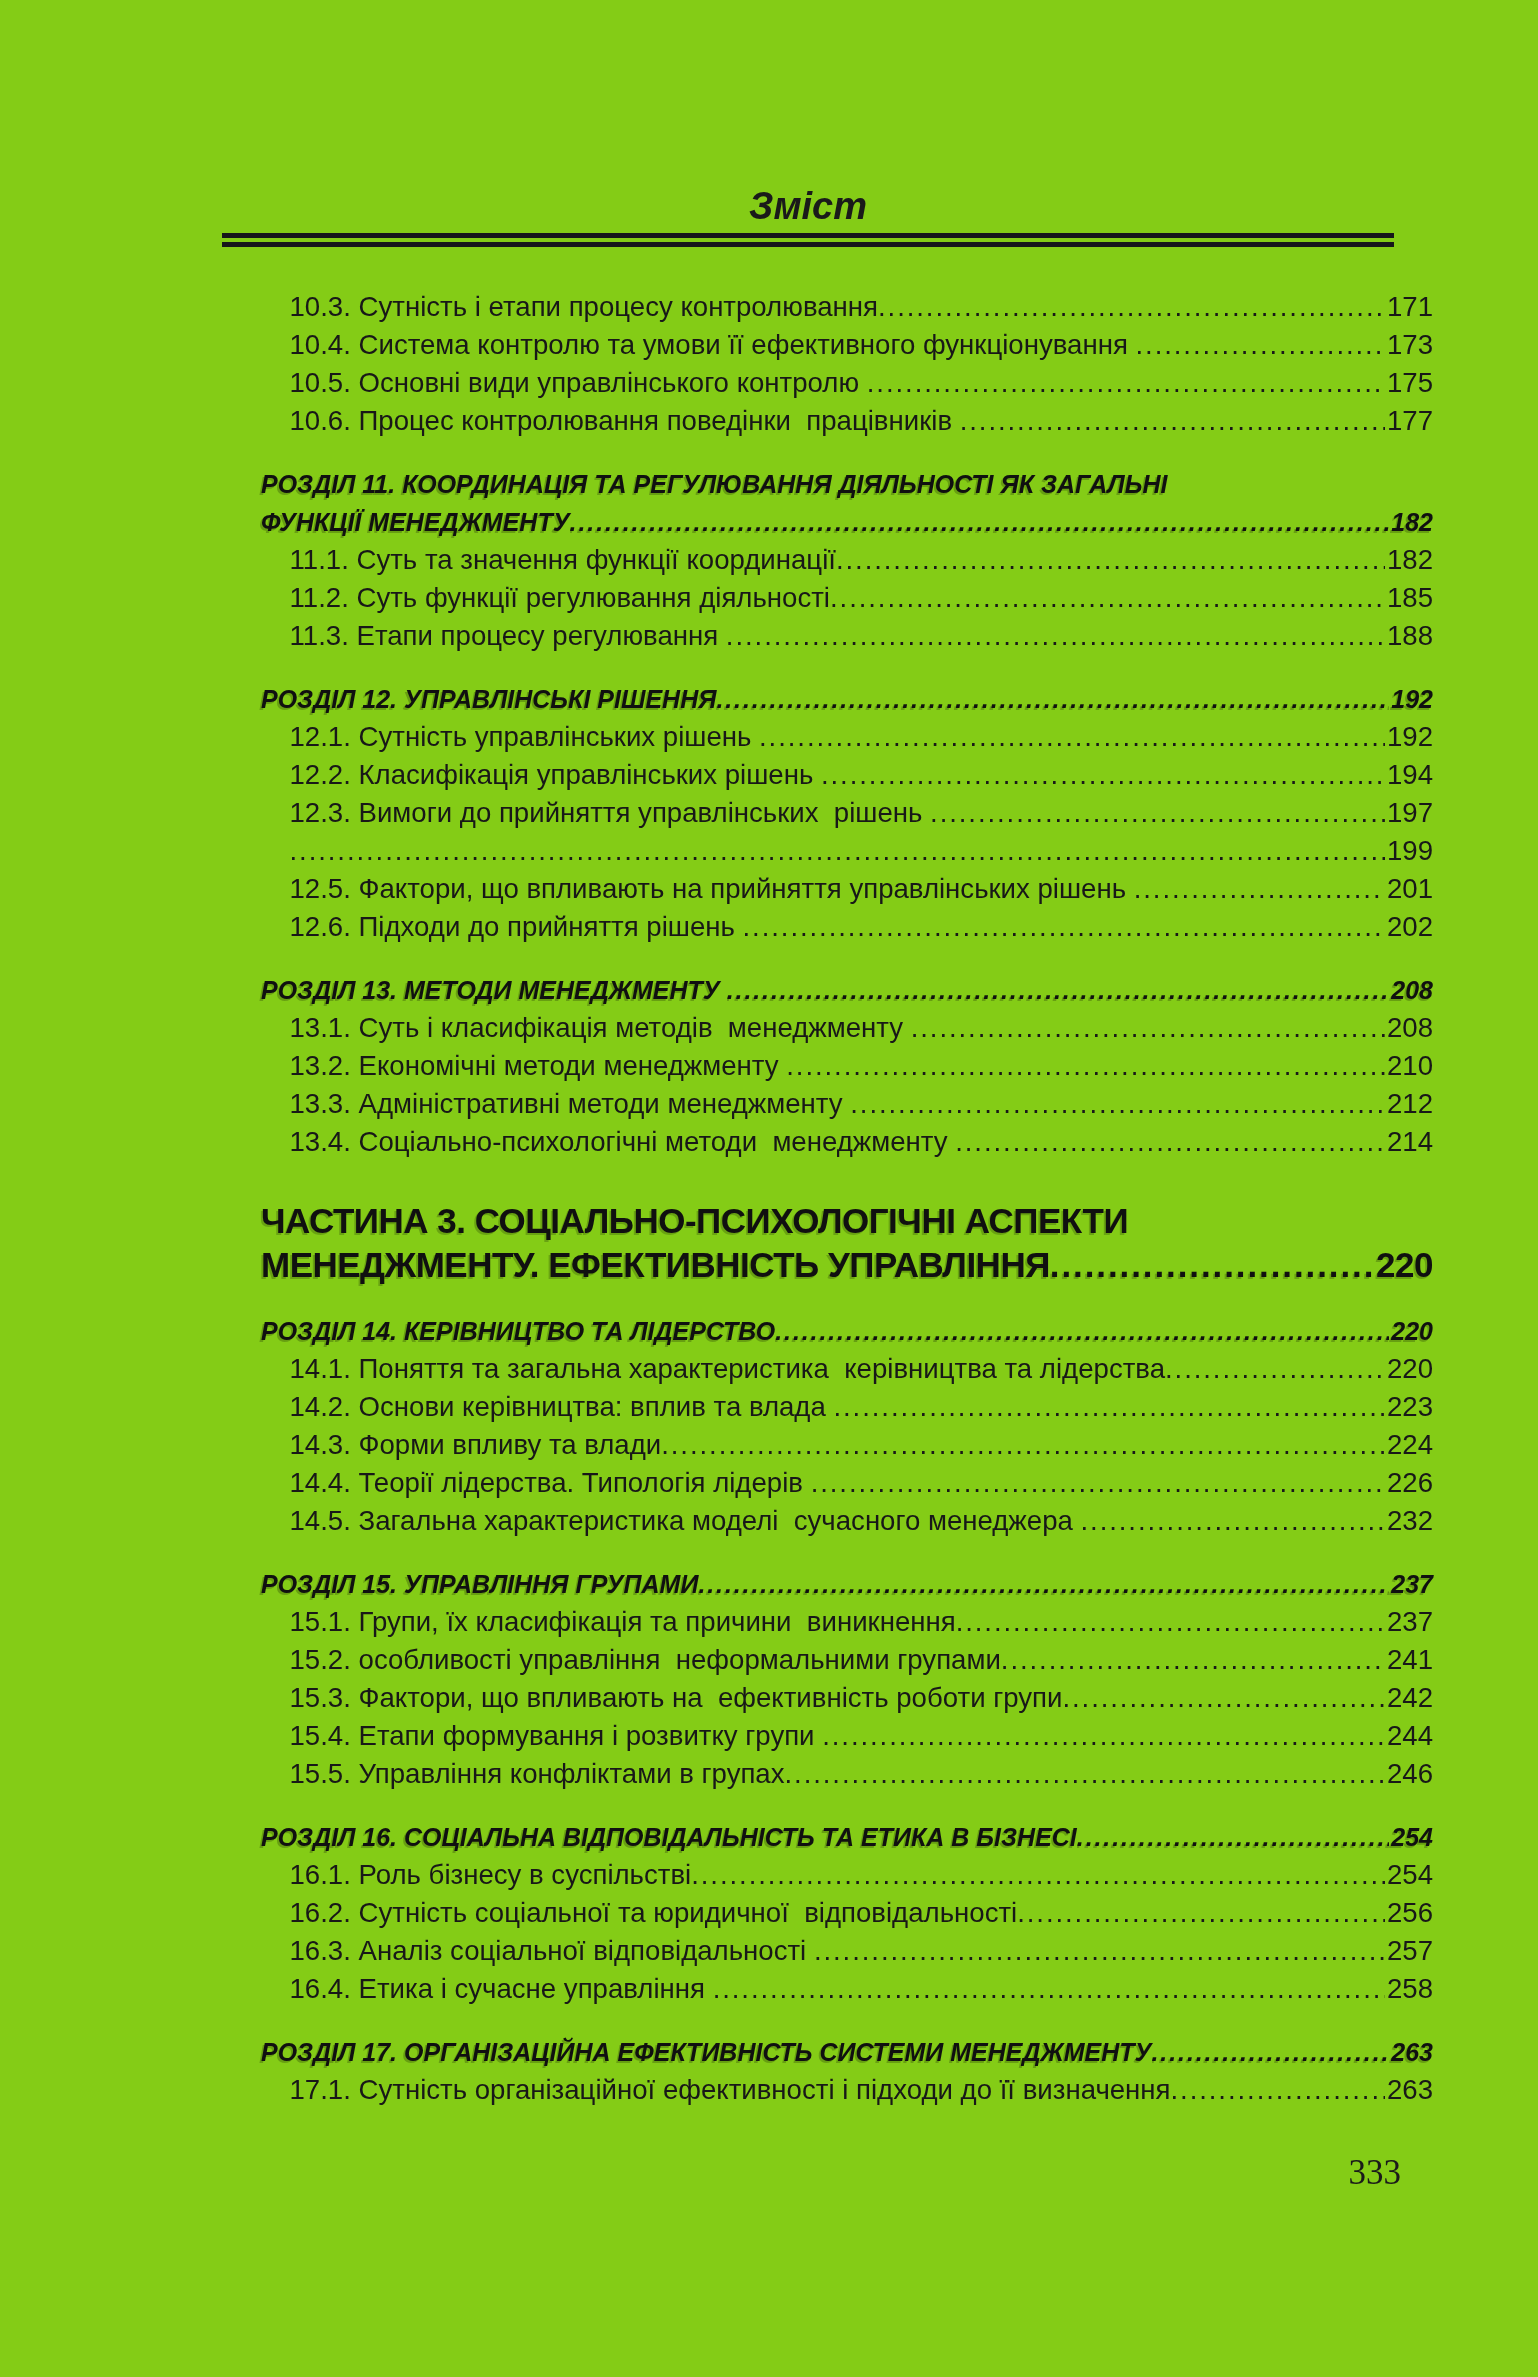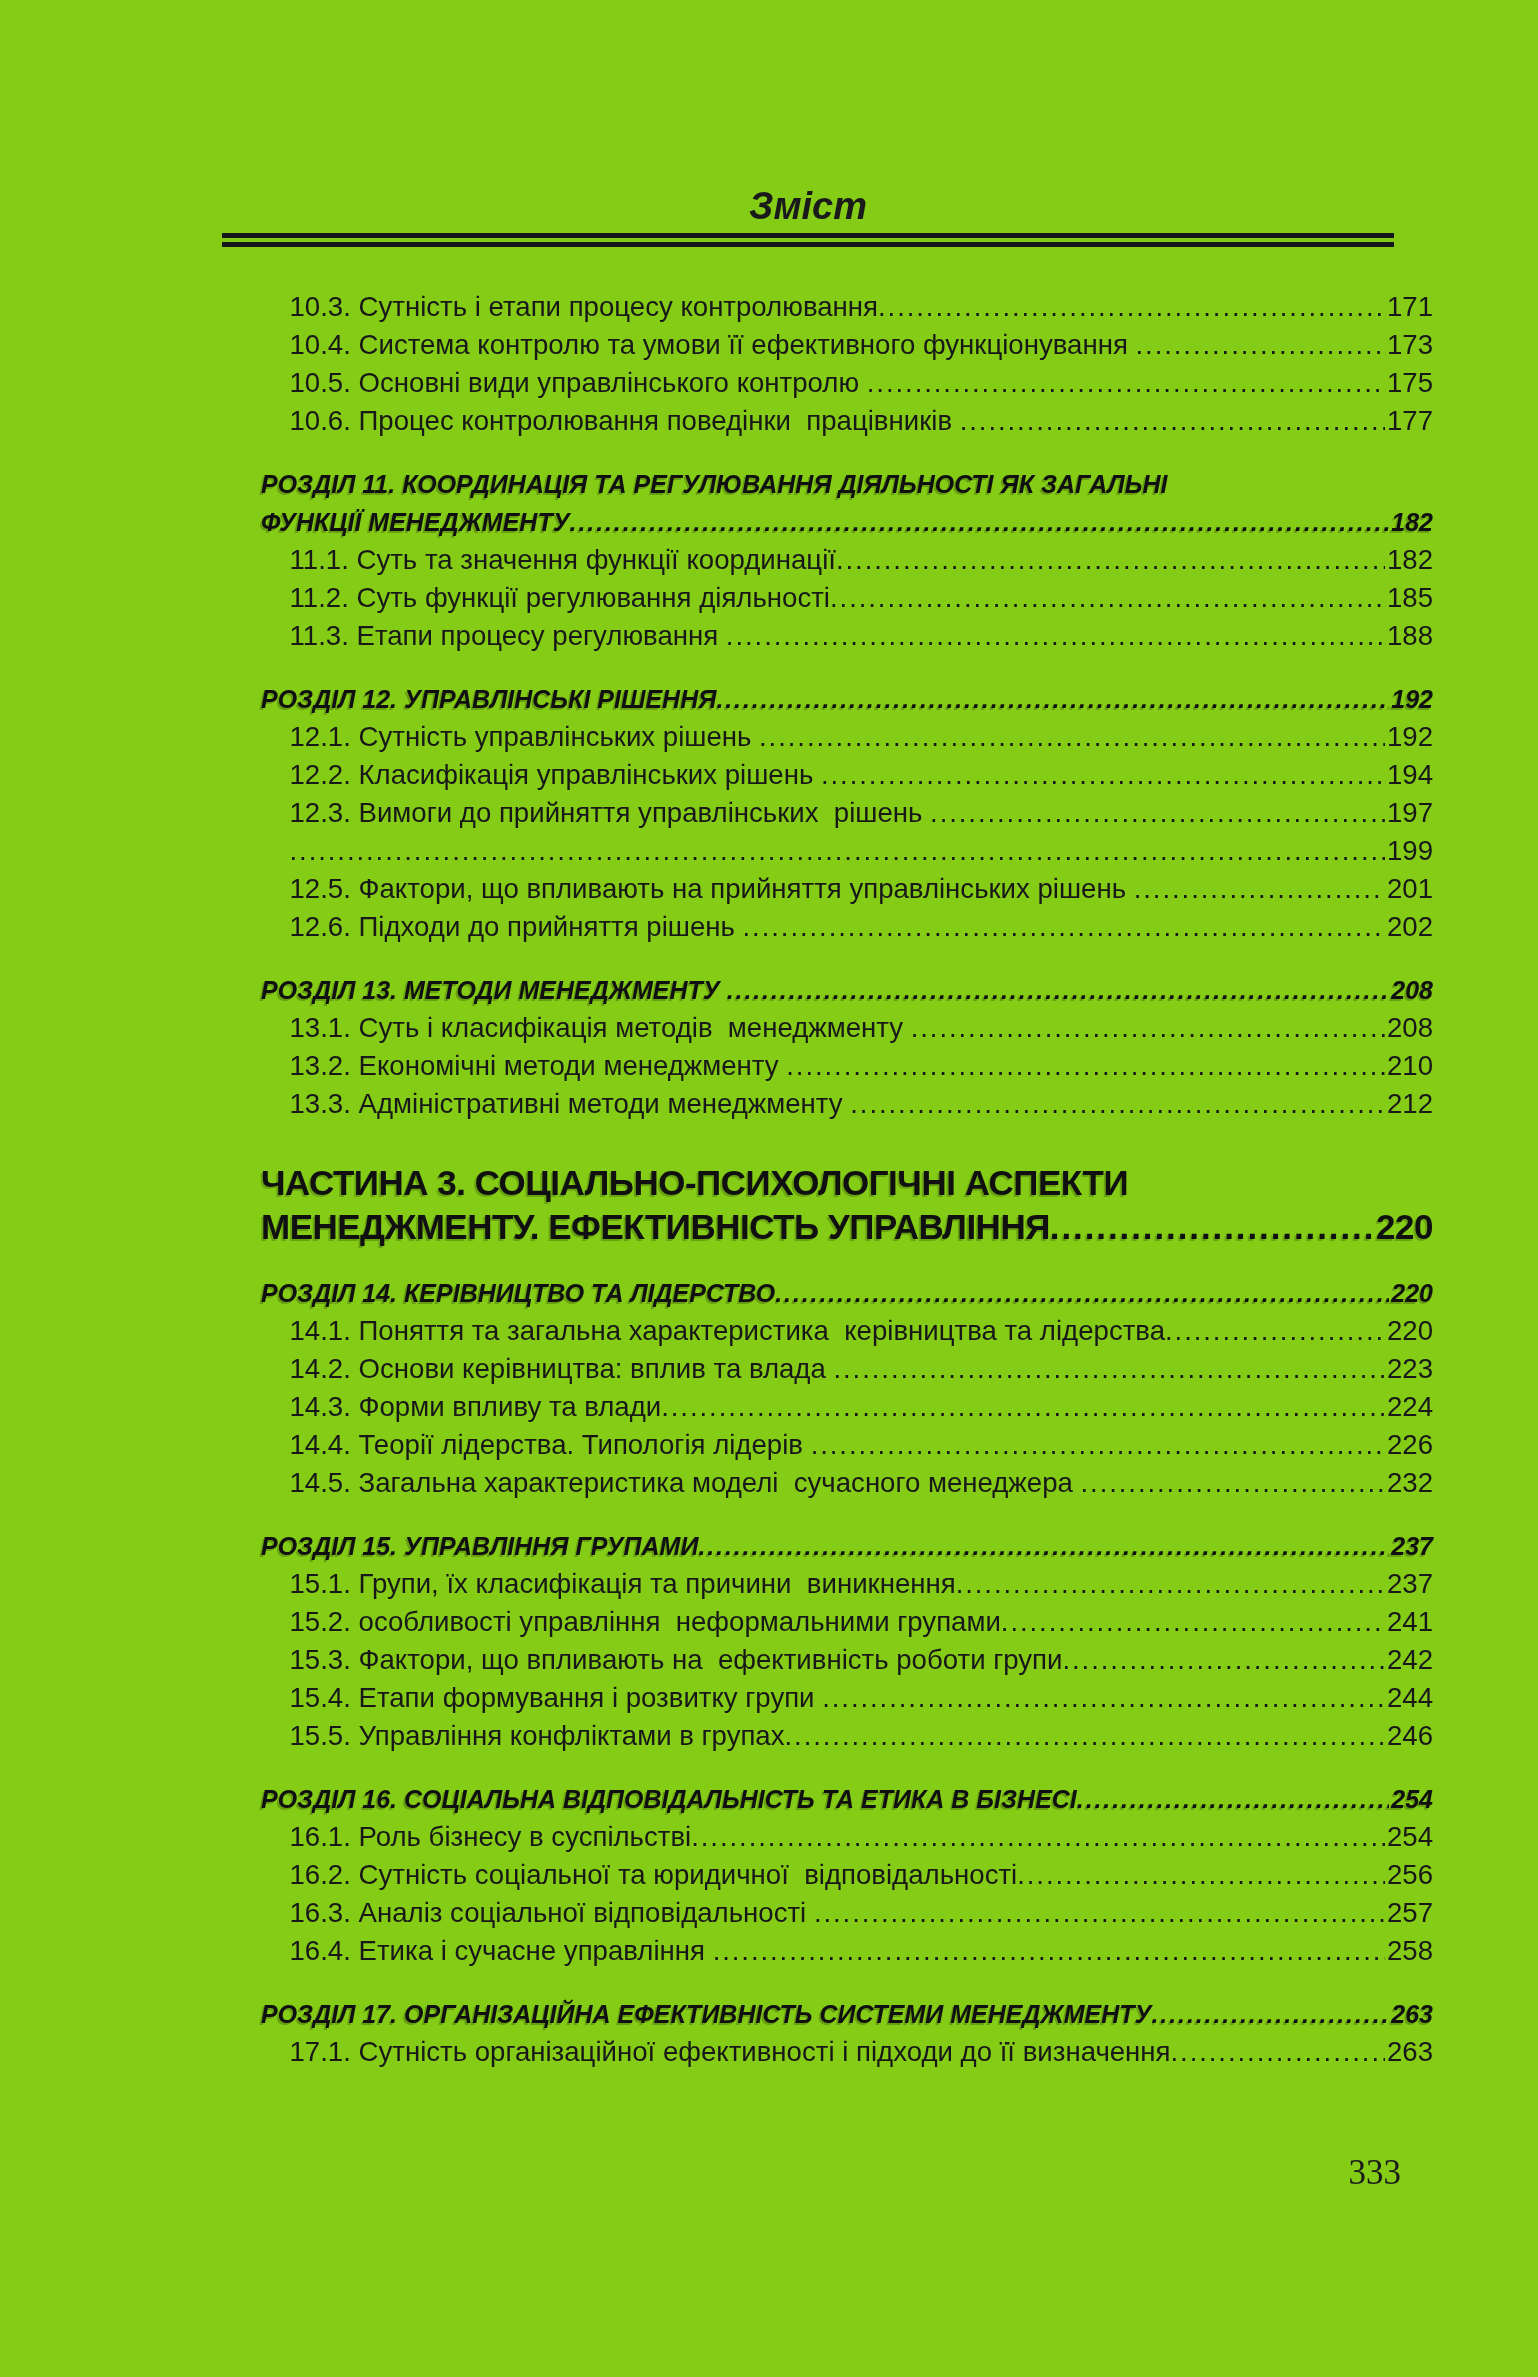--- a/index.html
+++ b/index.html
@@ -167,20 +167,25 @@
         <div class="row e-row">
           <span class="label">13.2. Економічні методи менеджменту </span>
           <span class="dots"></span>
           <span class="pg">210</span>
         </div>
         <div class="row e-row">
           <span class="label">13.3. Адміністративні методи менеджменту </span>
           <span class="dots"></span>
           <span class="pg">212</span>
         </div>
+        <div class="row e-row">
+          <span class="label">13.4. Соціально-психологічні методи  менеджменту </span>
+          <span class="dots"></span>
+          <span class="pg">214</span>
+        </div>
       </section>
       <section class="group part">
         <div class="h-line">ЧАСТИНА 3. СОЦІАЛЬНО-ПСИХОЛОГІЧНІ АСПЕКТИ</div>
         <div class="row h-row">
           <span class="label">МЕНЕДЖМЕНТУ. ЕФЕКТИВНІСТЬ УПРАВЛІННЯ</span>
           <span class="dots"></span>
           <span class="pg">220</span>
         </div>
       </section>
       <section class="group chapter">

